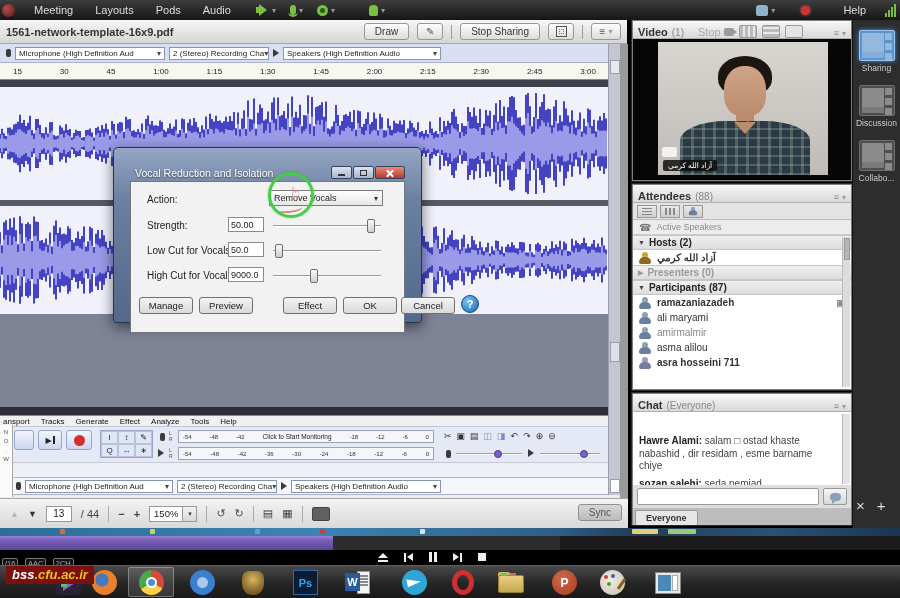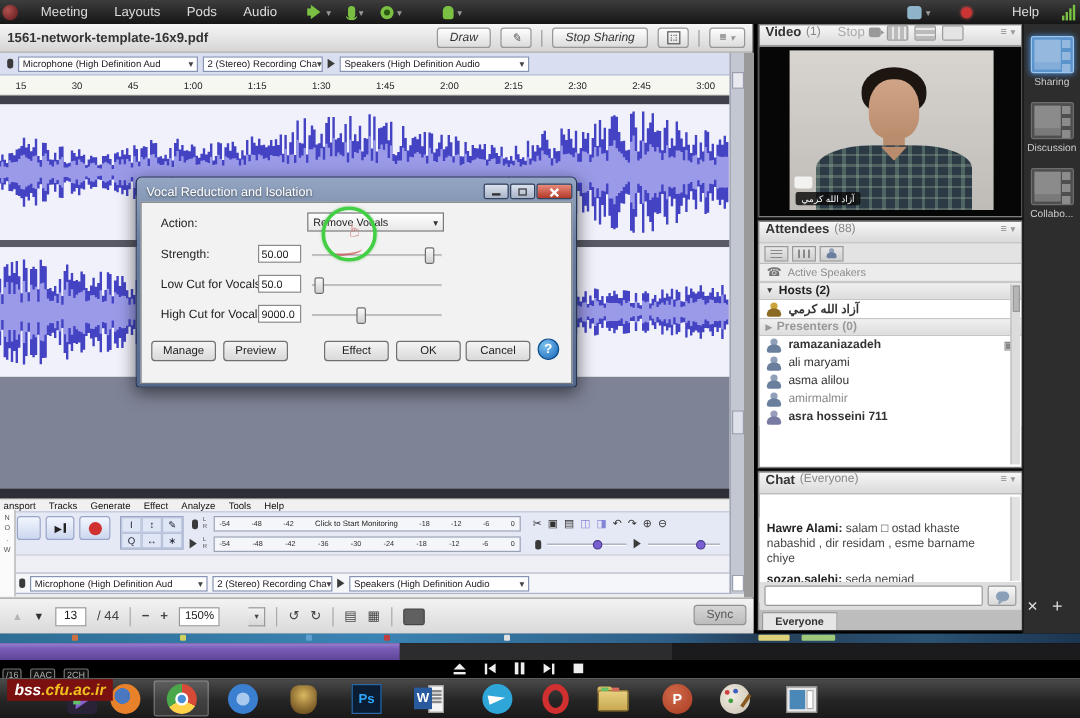--- a/index.html
+++ b/index.html
@@ -24,21 +24,21 @@
   .ic-cam:after{content:"";position:absolute;left:3px;top:3px;width:5px;height:5px;border-radius:50%;background:#2a5a10;}
   .ic-hand{width:9px;height:11px;background:#7ac143;border-radius:4px 4px 2px 2px;}
   .ic-status{width:12px;height:11px;background:#8fb3c8;border-radius:3px 3px 2px 2px;}
   .rec-dot{width:9px;height:9px;border-radius:50%;background:#c33;box-shadow:0 0 3px #f55;}
   .sigbars{display:flex;align-items:flex-end;gap:1px;margin-left:8px;margin-right:4px;}
   .sigbars i{display:block;width:2px;background:#7ac143;}
 
   
   .pod{position:absolute;background:#fff;border:1px solid #7e7e7e;box-shadow:0 0 0 1px #2a2a2a;}
   .pod-hd{height:18px;background:linear-gradient(#f7f7f7,#d9d9d9);border-bottom:1px solid #b0b0b0;
-          display:flex;align-items:flex-start;font-size:11px;color:#333;padding:0 5px;}
+          display:flex;align-items:flex-end;font-size:11px;color:#333;padding:0 5px;}
   .pod-hd b{font-weight:bold;}
   .pod-cnt{color:#888;font-weight:normal;margin-left:4px;font-size:10px;}
   .pod-menu{margin-left:auto;color:#888;font-size:9px;}
 
   
   .sharepod{position:absolute;left:0;top:20px;width:628px;height:508px;background:#cfcfcf;border-right:1px solid #000;}
   .share-hd{position:absolute;left:0;top:0;width:100%;height:24px;background:linear-gradient(#f6f6f6,#d5d5d5);
             border-bottom:1px solid #a5a5a5;display:flex;align-items:center;font-size:11px;color:#333;padding:0 6px;}
   .share-title{font-weight:bold;}
   .hd-btn{border:1px solid #979797;border-radius:3px;background:linear-gradient(#fefefe,#dcdcdc);
@@ -81,23 +81,23 @@
   .sl-dot{position:absolute;top:-3px;width:8px;height:8px;border-radius:50%;background:#7a5fd0;border:1px solid #4a3a90;}
   .blankrow{position:absolute;left:0;top:418px;width:608px;height:15px;background:#eef0f6;border-top:1px solid #c8c8d2;}
   .devbar2{top:433px;height:18px;background:#f5f6fa;border-top:1px solid #b5b5c5;}
   .wstrip{position:absolute;left:0;top:381px;width:13px;height:72px;background:#fbfbfb;border-right:1px solid #a8a8a8;
           z-index:5;font-size:6px;color:#555;text-align:center;line-height:9px;padding-top:3px;}
   .vscroll{position:absolute;left:608px;top:0;width:12px;height:451px;background:#c3c7d1;border-left:1px solid #9a9eae;}
   .vs-box{position:absolute;left:1px;width:10px;background:#e9eaf0;border:1px solid #9a9eae;}
   .frame-r{position:absolute;left:620px;top:0;width:8px;height:454px;background:#9a9a9a;}
 
   
-  .dialog{position:absolute;left:113px;top:103px;width:368px;height:176px;border-radius:5px 5px 3px 3px;
+  .dialog{position:absolute;left:113px;top:103px;width:309px;height:176px;border-radius:5px 5px 3px 3px;
           background:linear-gradient(#94a6c2 0%,#6b7fa0 30%,#54688c 100%);border:1px solid #27354f;
-          box-shadow:0 4px 14px rgba(0,0,0,.55);padding:3px;z-index:10;}
+          box-shadow:0 4px 14px rgba(0,0,0,.55);padding:16px;z-index:10;}
   .dlg-title{height:17px;display:flex;align-items:center;color:#fff;font-size:10.5px;padding-left:5px;
              text-shadow:0 1px 2px rgba(0,0,0,.6);}
   .winbtns{margin-left:auto;display:flex;gap:1px;}
   .wb{width:21px;height:13px;border:1px solid #37435c;border-radius:2px;background:linear-gradient(#dde4ef,#a8b4c8);
       display:flex;align-items:center;justify-content:center;}
   .wb.close{width:30px;background:linear-gradient(#e98a7a,#b43a2a);}
   .wb .bar{width:7px;height:2px;background:#333;margin-top:5px;}
   .wb .sq{width:7px;height:6px;border:1px solid #333;}
   .wb .xx{position:relative;width:8px;height:8px;}
   .wb .xx:before,.wb .xx:after{content:"";position:absolute;left:3px;top:0;width:2px;height:9px;background:#fff;}
@@ -275,21 +275,21 @@
         <i style="height:4px"></i>
         <i style="height:7px"></i>
         <i style="height:10px"></i>
         <i style="height:13px"></i>
       </span>
   </div>
 
   <div class="sharepod">
     <div class="share-hd">
       <span class="share-title">1561-network-template-16x9.pdf</span>
-      <span style="margin-left:auto;display:flex;align-items:center;font-style:italic;">
+      <span style="margin-left:auto;display:flex;align-items:center;">
         <span class="hd-btn">Draw</span>
         <span class="hd-ico">
             <span>✎</span>
           </span>
         <span class="hd-div"></span>
         <span class="hd-btn">Stop Sharing</span>
         <span class="hd-ico">
             <span class="exp-ic"></span>
           </span>
         <span class="hd-div"></span>
@@ -513,21 +513,21 @@
     </div>
 
     <div class="navbar">
       <span style="color:#b5b5b5;font-size:9px;">▲</span>
       <span style="font-size:9px;color:#333;">▼</span>
       <span class="pagebox">13</span>
       <span>/ 44</span>
       <span class="nv-div"></span>
       <span style="font-weight:bold;">−</span>
       <span style="font-weight:bold;">+</span>
-      <span style="display:flex;gap:24px;">
+      <span style="display:flex;">
         <span class="zoombox">150%</span>
         <span class="zoomcaret">▾</span>
       </span>
       <span class="nv-div"></span>
       <span>↺</span>
       <span>↻</span>
       <span class="nv-div"></span>
       <span>▤</span>
       <span>▦</span>
       <span class="nv-div"></span>
@@ -588,36 +588,40 @@
       <span>Hosts (2)</span>
     </div>
     <div class="att-row" style="height:15px;font-weight:bold;">
       <span class="person-ic host"></span>
       <span dir="rtl">آزاد الله كرمي</span>
     </div>
     <div class="grp-row" style="height:15px;color:#999;">
       <span class="tri" style="color:#999;">▶</span>
       <span>Presenters (0)</span>
     </div>
+    <div class="grp-row" style="height:15px;">
+      <span class="tri">▼</span>
+      <span>Participants (87)</span>
+    </div>
     <div class="att-row" style="height:15px;font-weight:bold;">
       <span class="person-ic"></span>
       <span>ramazaniazadeh</span>
       <span style="margin-left:auto;color:#888;font-size:9px;">▣</span>
     </div>
     <div class="att-row" style="height:15px;">
       <span class="person-ic"></span>
       <span>ali maryami</span>
     </div>
+    <div class="att-row" style="height:15px;color:#888;">
+      <span class="person-ic"></span>
+      <span>amirmalmir</span>
+    </div>
     <div class="att-row" style="height:15px;">
       <span class="person-ic"></span>
       <span>asma alilou</span>
-    </div>
-    <div class="att-row" style="height:15px;color:#888;">
-      <span class="person-ic"></span>
-      <span>amirmalmir</span>
     </div>
     <div class="att-row" style="height:15px;font-weight:bold;">
       <span class="person-ic" style="filter:hue-rotate(20deg);"></span>
       <span>asra hosseini 711</span>
     </div>
     <div class="att-scroll">
         <span class="att-thumb"></span>
       </div>
   </div>
 

